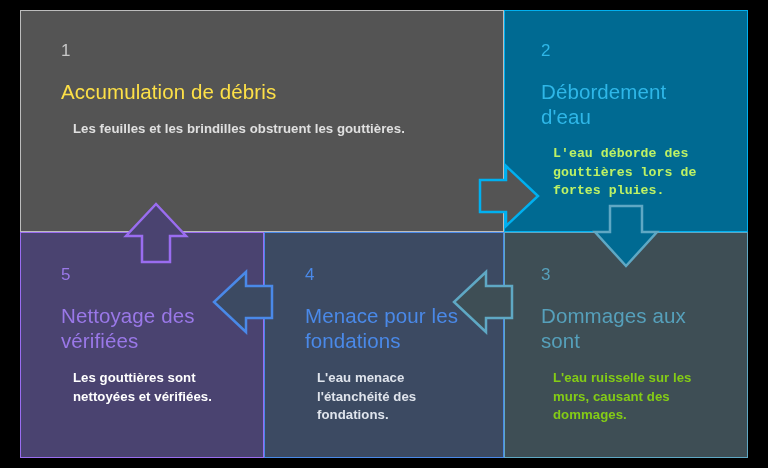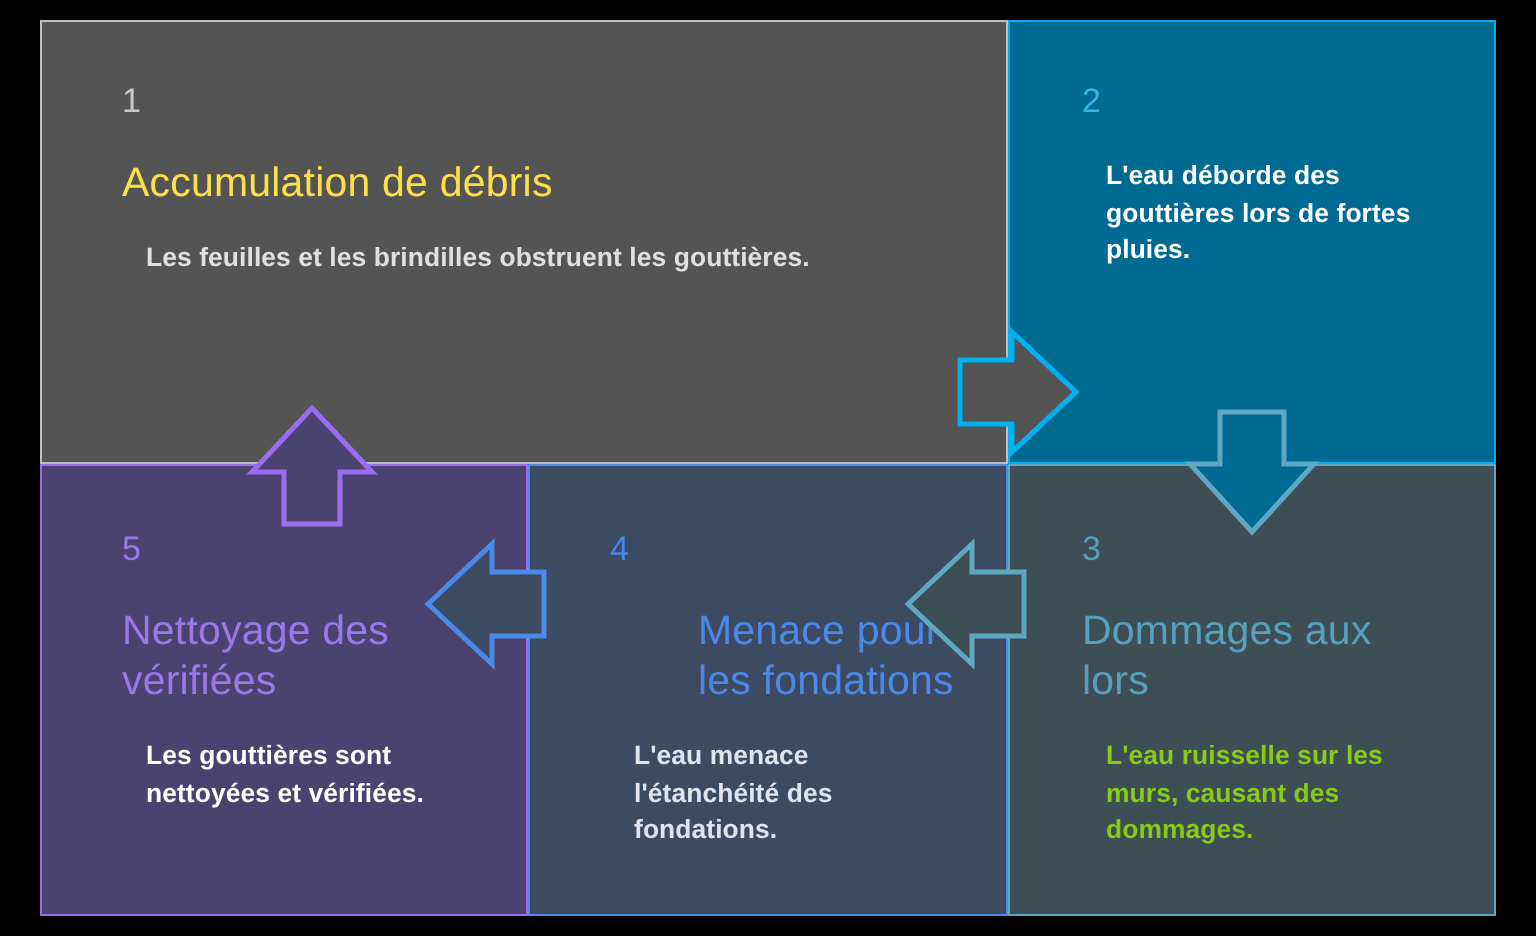--- a/index.html
+++ b/index.html
@@ -79,21 +79,21 @@
   
   #panel2 {
     left: 484px; top: 0;
     width: 244px; height: 222px;
     background: #006a92;
     border: 1px solid #00b0f0;
   }
   #panel2 .panel-inner { padding: 30px 26px 0 36px; }
   #panel2 .num   { color: #2eb7e8; }
   #panel2 .title { color: #2eb7e8; }
-  #panel2 .desc  { color: #ffffff; }
+  #panel2 .desc  { color: #bef264; font-family: Liberation Mono, monospace; }
 
   
   #panel5 {
     left: 0; top: 222px;
     width: 244px; height: 226px;
     background: #4a4370;
     border: 1px solid #9a6df0;
   }
   #panel5 .panel-inner { padding: 32px 26px 0 40px; }
   #panel5 .num   { color: #9a78e8; }
@@ -102,21 +102,21 @@
 
   
   #panel4 {
     left: 244px; top: 222px;
     width: 240px; height: 226px;
     background: #3c4a62;
     border: 1px solid #4a89e8;
   }
   #panel4 .panel-inner { padding: 32px 26px 0 40px; }
   #panel4 .num   { color: #4a89e8; }
-  #panel4 .title { color: #4a89e8; margin-left: 44px; }
+  #panel4 .title { color: #4a89e8; }
   #panel4 .desc  { color: #dfe4ec; }
 
   
   #panel3 {
     left: 484px; top: 222px;
     width: 244px; height: 226px;
     background: #3e4e55;
     border: 1px solid #5fa8c4;
   }
   #panel3 .panel-inner { padding: 32px 26px 0 36px; }
@@ -147,20 +147,21 @@
       <div class="panel-inner">
         <div class="num">1</div>
         <div class="title">Accumulation de débris</div>
         <div class="desc">Les feuilles et les brindilles obstruent les gouttières.</div>
       </div>
     </div>
 
     <div class="panel" id="panel2">
       <div class="panel-inner">
         <div class="num">2</div>
+        <div class="title">Débordement d'eau</div>
         <div class="desc">L'eau déborde des gouttières lors de fortes pluies.</div>
       </div>
     </div>
 
     <div class="panel" id="panel5">
       <div class="panel-inner">
         <div class="num">5</div>
         <div class="title">Nettoyage des vérifiées</div>
         <div class="desc">Les gouttières sont nettoyées et vérifiées.</div>
       </div>
@@ -170,21 +171,21 @@
       <div class="panel-inner">
         <div class="num">4</div>
         <div class="title">Menace pour les fondations</div>
         <div class="desc">L'eau menace l'étanchéité des fondations.</div>
       </div>
     </div>
 
     <div class="panel" id="panel3">
       <div class="panel-inner">
         <div class="num">3</div>
-        <div class="title">Dommages aux lors</div>
+        <div class="title">Dommages aux sont</div>
         <div class="desc">L'eau ruisselle sur les murs, causant des dommages.</div>
       </div>
     </div>
 
     <div class="arrow" id="arrow-1-2">
       <svg width="60" height="72" viewBox="0 0 60 72">
         <path d="M 0 20 L 26 20 L 26 6 L 58 36 L 26 66 L 26 52 L 0 52 Z" fill="#545454" stroke="#00b0f0" stroke-width="2.5" stroke-linejoin="miter"></path>
       </svg>
     </div>
 

